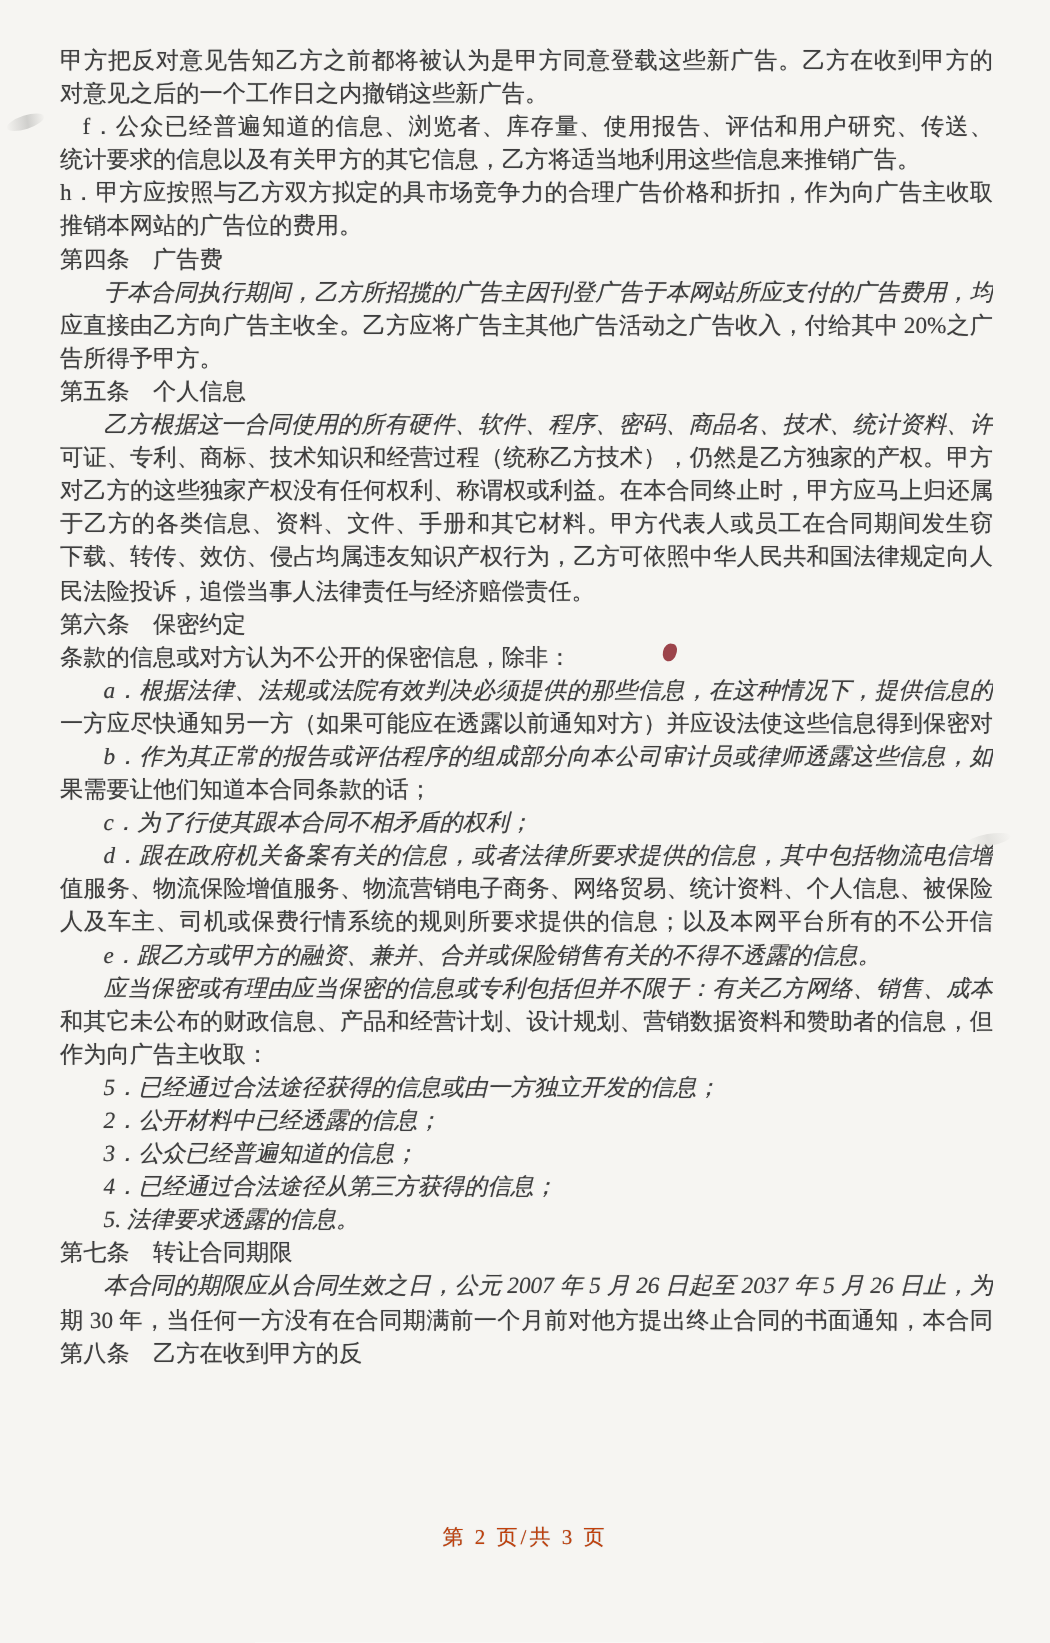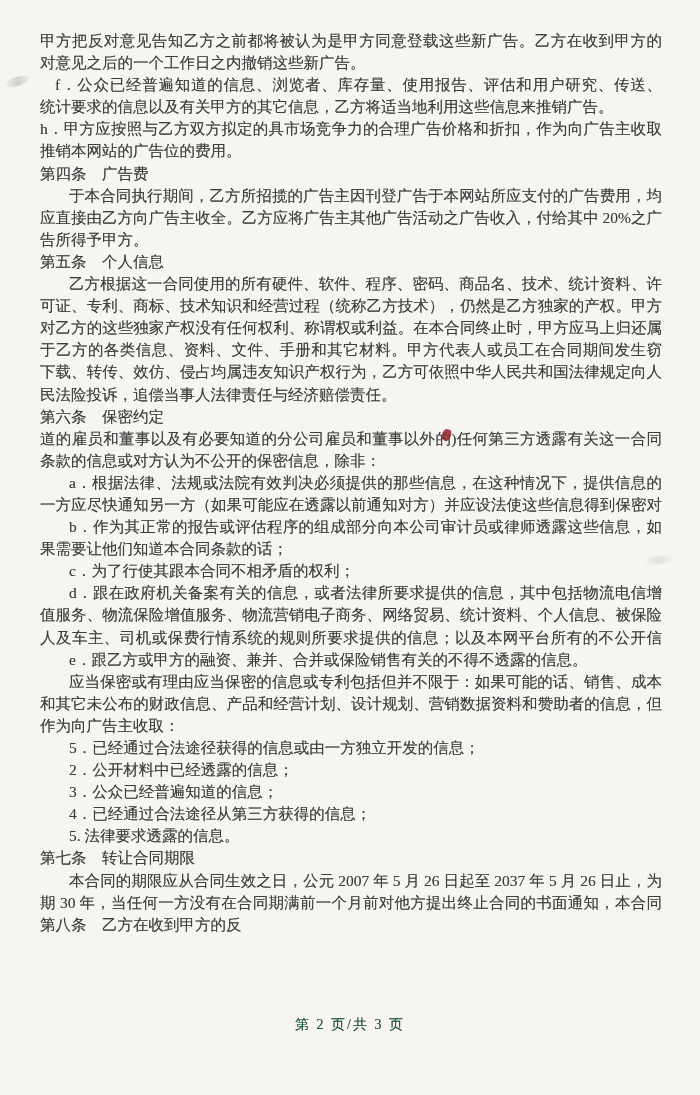--- a/index.html
+++ b/index.html
@@ -22,30 +22,30 @@
     text-shadow: 0 0 0.6px rgba(70,70,70,0.55);
   }
   .line { height: 22.1px; white-space: nowrap; }
   .line.fill {
     white-space: normal;
     text-align: justify;
     text-align-last: justify;
     overflow: hidden;
   }
   .line.ind-1 { padding-left: 15px; }
-  .line.ind-2 { padding-left: 29px; }
+  .line.ind-2 { padding-left: 29px; font-style: italic; }
   .footer {
     position: absolute;
     left: 0;
     top: 1016px;
     width: 100%;
     text-align: center;
     font-size: 14px;
     letter-spacing: 2px;
-    color: #14532d;
+    color: #c2410c;
     text-shadow: 0 0 0.6px rgba(70,70,70,0.5);
   }
   .red-mark {
     position: absolute;
     left: 442px;
     top: 429px;
     width: 9px;
     height: 12px;
     border-radius: 55% 40% 60% 50%;
     opacity: 0.88;
@@ -88,32 +88,31 @@
       <div class="line fill">应直接由乙方向广告主收全。乙方应将广告主其他广告活动之广告收入，付给其中 20%之广</div>
       <div class="line">告所得予甲方。</div>
       <div class="line">第五条　个人信息</div>
       <div class="line fill ind-2">乙方根据这一合同使用的所有硬件、软件、程序、密码、商品名、技术、统计资料、许</div>
       <div class="line fill">可证、专利、商标、技术知识和经营过程（统称乙方技术），仍然是乙方独家的产权。甲方</div>
       <div class="line fill">对乙方的这些独家产权没有任何权利、称谓权或利益。在本合同终止时，甲方应马上归还属</div>
       <div class="line fill">于乙方的各类信息、资料、文件、手册和其它材料。甲方代表人或员工在合同期间发生窃取、</div>
       <div class="line fill">下载、转传、效仿、侵占均属违友知识产权行为，乙方可依照中华人民共和国法律规定向人</div>
       <div class="line">民法险投诉，追偿当事人法律责任与经济赔偿责任。</div>
       <div class="line">第六条　保密约定</div>
-      <div class="line fill">道的雇员和董事以及有必要知道的分公司雇员和董事以外的)任何第三方透露有关这一合同</div>
       <div class="line">条款的信息或对方认为不公开的保密信息，除非：</div>
       <div class="line fill ind-2">a．根据法律、法规或法院有效判决必须提供的那些信息，在这种情况下，提供信息的</div>
       <div class="line fill">一方应尽快通知另一方（如果可能应在透露以前通知对方）并应设法使这些信息得到保密对</div>
       <div class="line fill ind-2">b．作为其正常的报告或评估程序的组成部分向本公司审计员或律师透露这些信息，如</div>
       <div class="line">果需要让他们知道本合同条款的话；</div>
       <div class="line ind-2">c．为了行使其跟本合同不相矛盾的权利；</div>
       <div class="line fill ind-2">d．跟在政府机关备案有关的信息，或者法律所要求提供的信息，其中包括物流电信增</div>
       <div class="line fill">值服务、物流保险增值服务、物流营销电子商务、网络贸易、统计资料、个人信息、被保险</div>
       <div class="line fill">人及车主、司机或保费行情系统的规则所要求提供的信息；以及本网平台所有的不公开信息。</div>
       <div class="line ind-2">e．跟乙方或甲方的融资、兼并、合并或保险销售有关的不得不透露的信息。</div>
-      <div class="line fill ind-2">应当保密或有理由应当保密的信息或专利包括但并不限于：如果可能的话、销售、成本</div>
+      <div class="line fill ind-2">应当保密或有理由应当保密的信息或专利包括但并不限于：有关乙方网络、销售、成本</div>
       <div class="line fill">和其它未公布的财政信息、产品和经营计划、设计规划、营销数据资料和赞助者的信息，但</div>
       <div class="line">作为向广告主收取：</div>
       <div class="line ind-2">5．已经通过合法途径获得的信息或由一方独立开发的信息；</div>
       <div class="line ind-2">2．公开材料中已经透露的信息；</div>
       <div class="line ind-2">3．公众已经普遍知道的信息；</div>
       <div class="line ind-2">4．已经通过合法途径从第三方获得的信息；</div>
       <div class="line ind-2">5. 法律要求透露的信息。</div>
       <div class="line">第七条　转让合同期限</div>
       <div class="line fill ind-2">本合同的期限应从合同生效之日，公元 2007 年 5 月 26 日起至 2037 年 5 月 26 日止，为</div>
       <div class="line fill">期 30 年，当任何一方没有在合同期满前一个月前对他方提出终止合同的书面通知，本合同</div>

